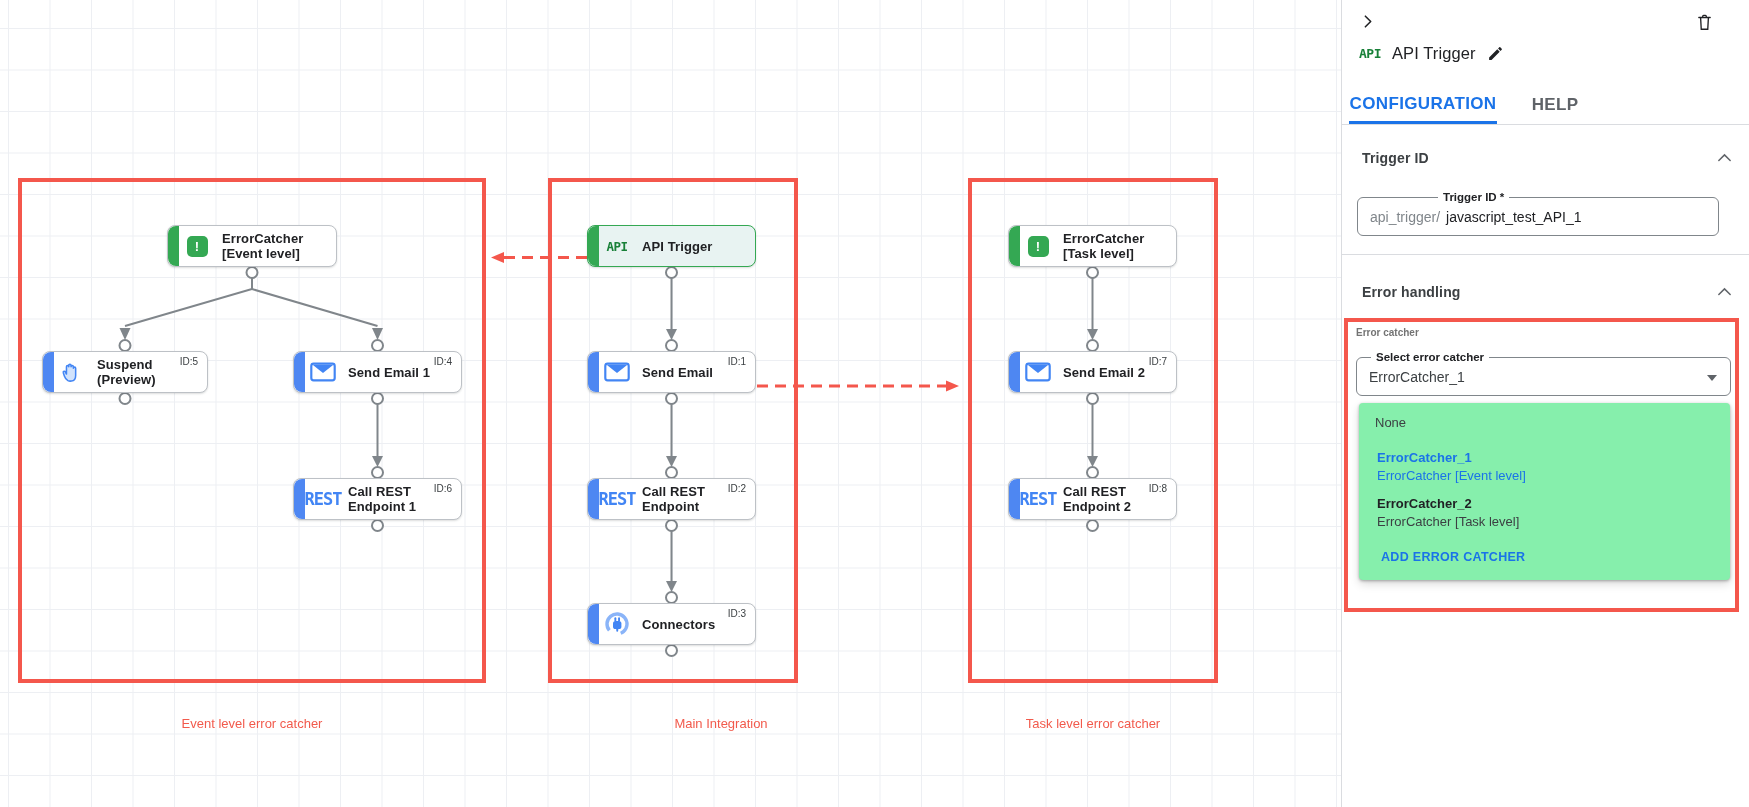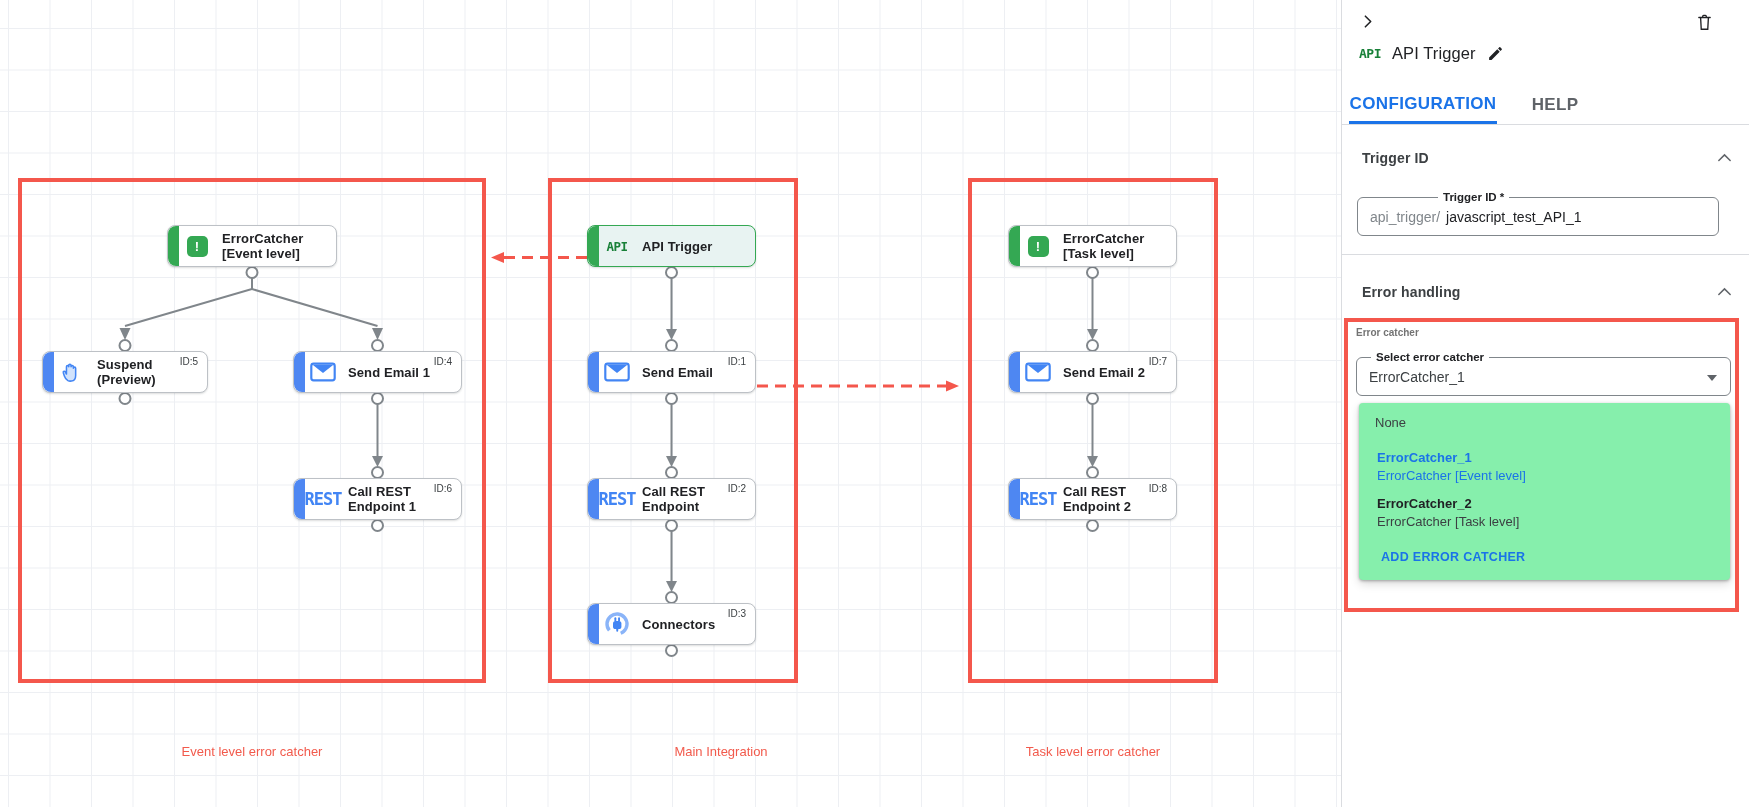--- a/index.html
+++ b/index.html
@@ -30,21 +30,21 @@
   .api-logo { font-family:"DejaVu Sans Mono","Liberation Mono",monospace; font-weight:bold;
     font-size:12.5px; color:#188038; letter-spacing:-.5px; }
   .rest-logo { font-family:"DejaVu Sans Mono","Liberation Mono",monospace; font-weight:bold;
     font-size:17px; color:#4285f4; letter-spacing:-1px; }
   .ntitle { font-size:13px; font-weight:700; color:#202124; line-height:15px; letter-spacing:.1px; }
   .ntitle span { display:block; }
   .nid { position:absolute; top:4px; right:9px; font-size:10px; color:#3c4043; font-weight:400; }
 
   
   .hlbox { position:absolute; border:4px solid #f4574c; pointer-events:none; }
-  .glabel { position:absolute; top:744px; transform:translateX(-50%); color:#f25a4c;
+  .glabel { position:absolute; top:716px; transform:translateX(-50%); color:#f25a4c;
     font-size:13px; white-space:nowrap;text-align:center; }
 
   
   .panel { position:absolute; left:1341px; top:0; width:408px; height:807px; background:#fff;
     border-left:1px solid #dadce0; }
   .icon-btn { position:absolute; width:26px; height:26px; display:flex; align-items:center;
     justify-content:center; cursor:pointer; background:none; border:none; }
   .collapse-btn { left:12px; top:8px; }
   .trash-btn { right:32px; top:9px; }
   .title-row { position:absolute; left:17px; top:44px; display:flex; align-items:center; gap:11px; }

